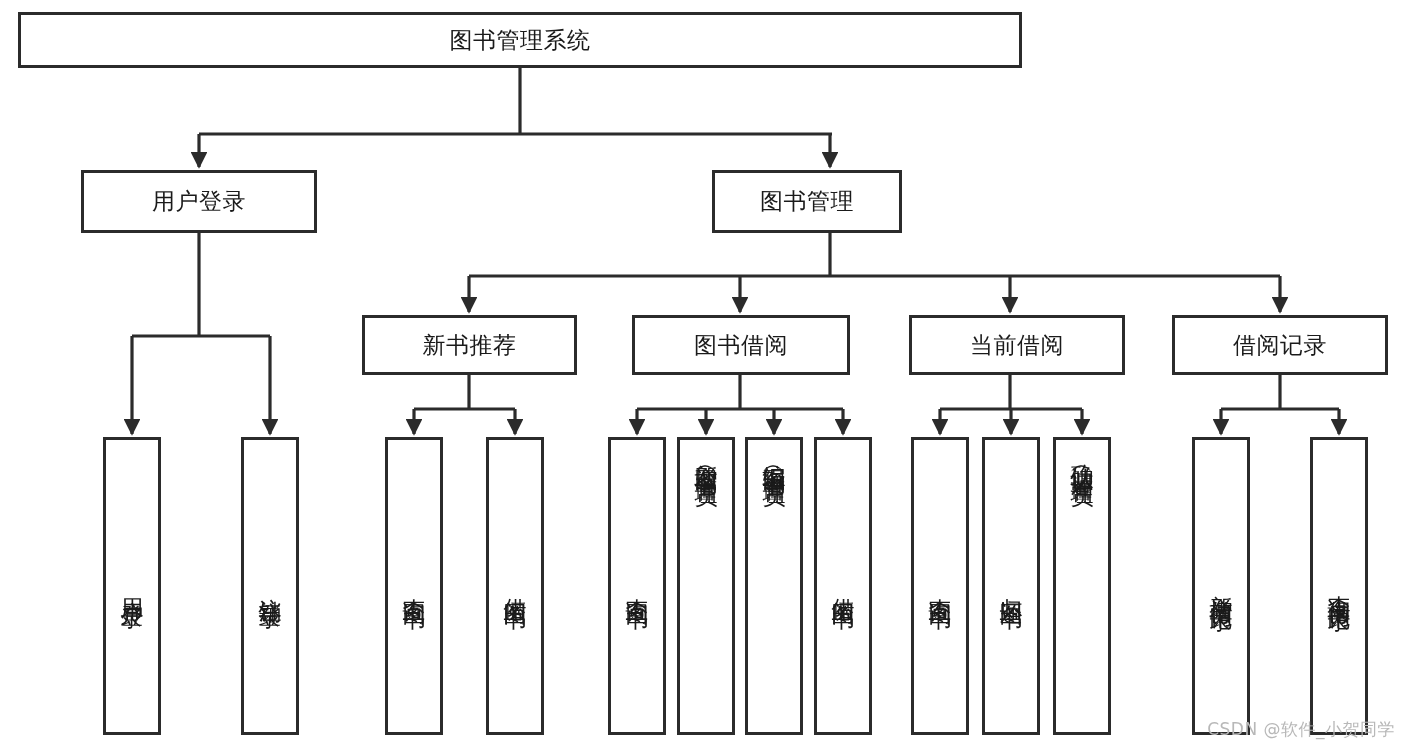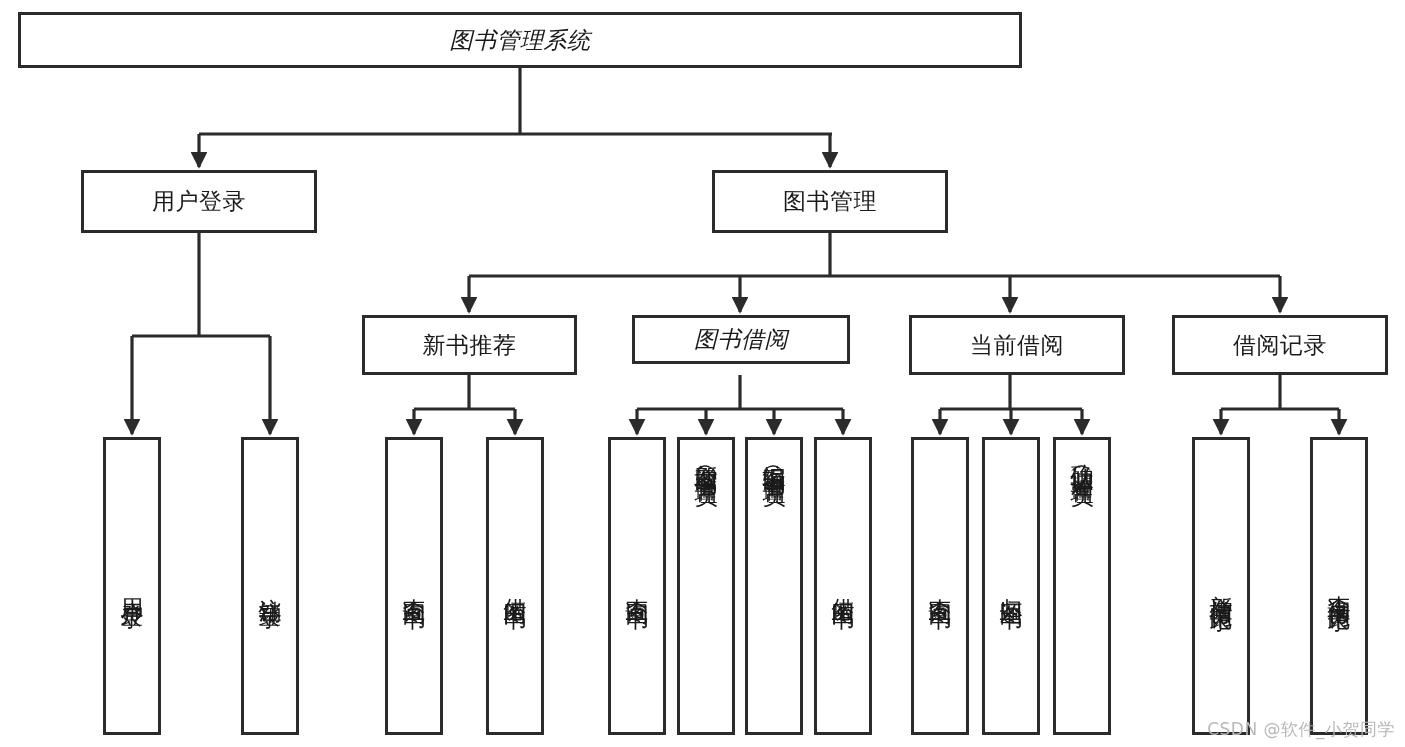--- a/index.html
+++ b/index.html
@@ -38,21 +38,20 @@
     letter-spacing: 0.5px;
     white-space: nowrap;
     line-height: 1.25;
   }
   
   .node.horiz .label {
     font-size: 23px;
   }
   .node.root .label {
     font-size: 23px;
-    font-style: italic;
   }
   
   .node.leaf {
     align-items: flex-start;
     justify-content: center;
     padding-top: 6px;
   }
   .node.leaf .label {
     writing-mode: vertical-rl;
     text-orientation: upright;
@@ -134,28 +133,28 @@
     </g>
   </svg>
 
   <div class="node root horiz" id="node-root" style="left: 18px; top: 12px; width: 1004px; height: 56px;">
     <span class="label">图书管理系统</span>
   </div>
 
   <div class="node horiz" id="node-l2-0" style="left: 81px; top: 170px; width: 236px; height: 63px;">
     <span class="label">用户登录</span>
   </div>
-  <div class="node horiz" id="node-l2-1" style="left: 712px; top: 170px; width: 236px; height: 63px;">
+  <div class="node horiz" id="node-l2-1" style="left: 712px; top: 170px; width: 190px; height: 63px;">
     <span class="label">图书管理</span>
   </div>
 
   <div class="node horiz" id="node-l3-0" style="left: 362px; top: 315px; width: 215px; height: 60px;">
     <span class="label">新书推荐</span>
   </div>
-  <div class="node horiz" id="node-l3-1" style="left: 632px; top: 315px; width: 218px; height: 49px; font-style: italic;">
+  <div class="node horiz" id="node-l3-1" style="left: 632px; top: 315px; width: 218px; height: 60px;">
     <span class="label">图书借阅</span>
   </div>
   <div class="node horiz" id="node-l3-2" style="left: 902px; top: 315px; width: 216px; height: 60px; margin-left: 7px;">
     <span class="label">当前借阅</span>
   </div>
   <div class="node horiz" id="node-l3-3" style="left: 1172px; top: 315px; width: 216px; height: 60px;">
     <span class="label">借阅记录</span>
   </div>
 
   <div class="node leaf centered" id="node-leaf-0" style="left: 103px; top: 437px; width: 58px; height: 298px;">

